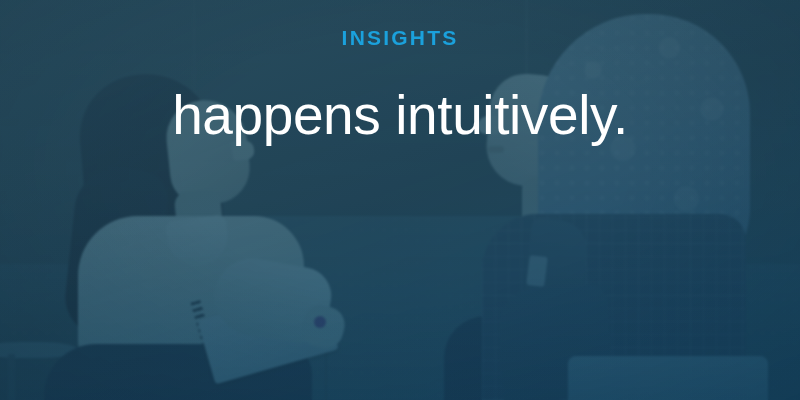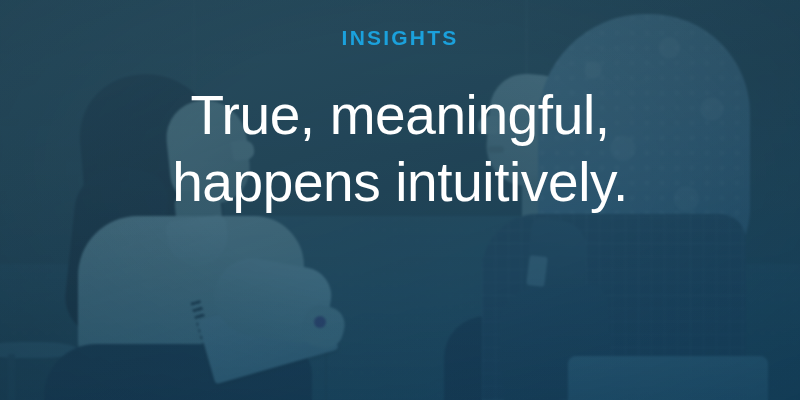--- a/index.html
+++ b/index.html
@@ -312,18 +312,17 @@
     <div class="duotone"></div>
     <div class="duotone2"></div>
     <div class="vignette"></div>
   </div>
 
   <div class="content">
 
     <div class="eyebrow">INSIGHTS</div>
 
     <div class="headline">
-      <span class="ln">True, meaningful,</span>
       <span class="ln">happens intuitively.</span>
     </div>
 
   </div>
 </div>
 
 </body></html>

